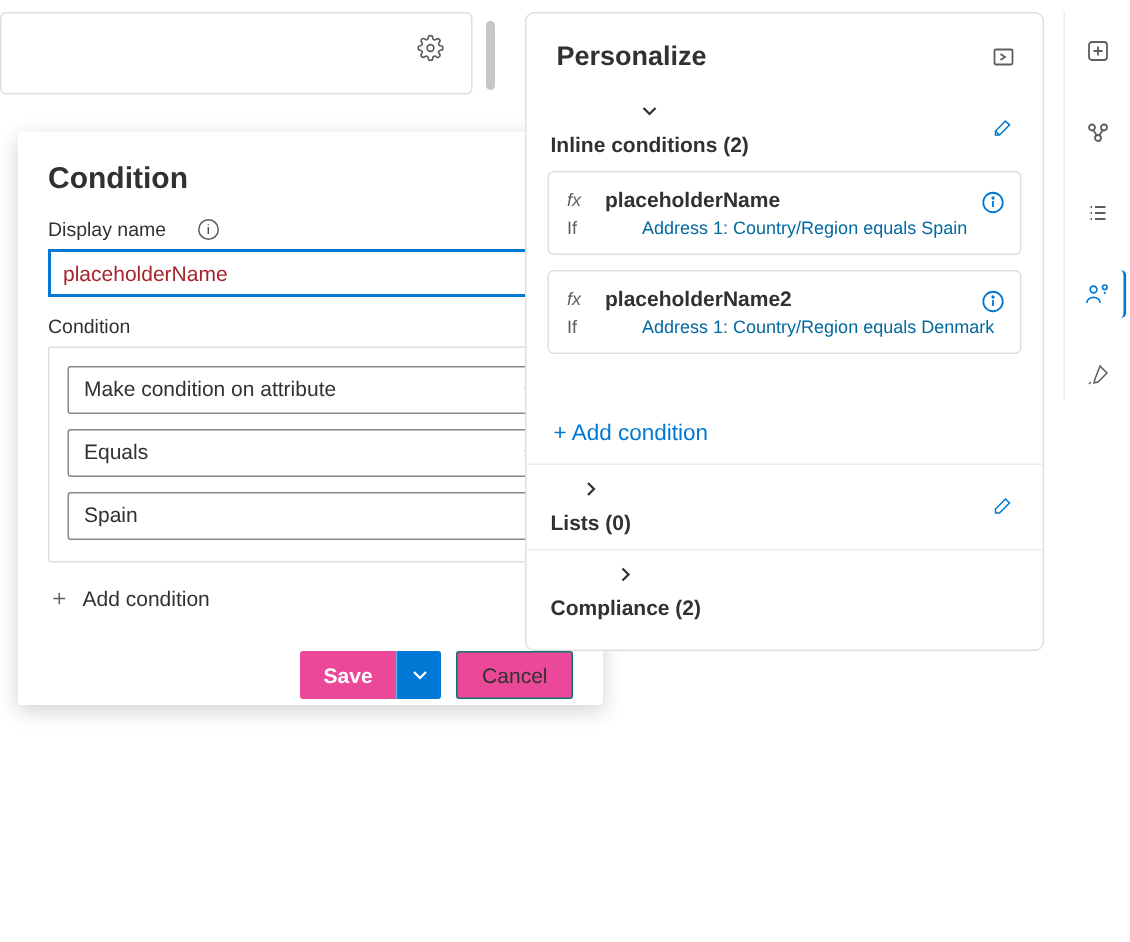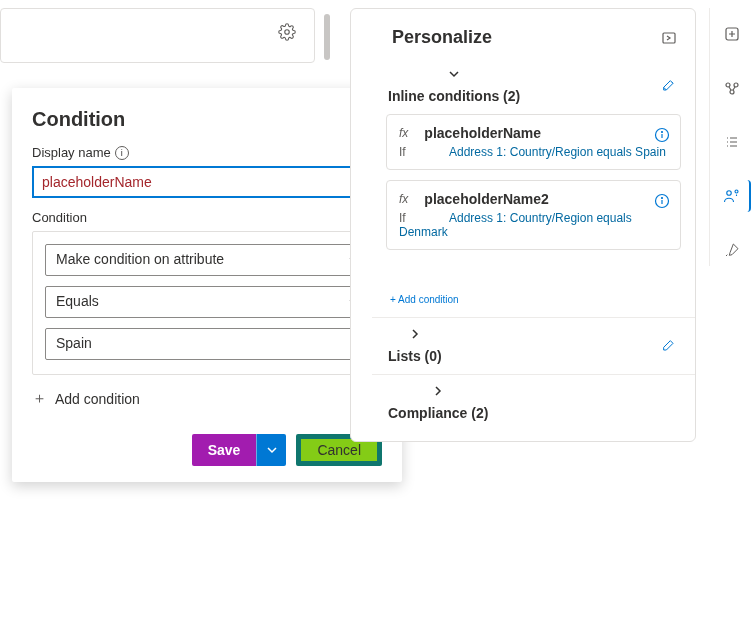--- a/index.html
+++ b/index.html
@@ -51,21 +51,21 @@
 
   
   .dialog {
     position: absolute;
     top: 88px;
     left: 12px;
     width: 390px;
     background: #ffffff;
     box-shadow: 0 4px 14px rgba(0,0,0,0.18);
     border-radius: 2px;
-    padding: 20px 20px 16px 20px;
+    padding: 20px 20px 4px 20px;
   }
   .dialog-header {
     display: flex;
     justify-content: space-between;
     align-items: center;
     margin-bottom: 14px;
   }
   .dialog-title {
     font-size: 20px;
     font-weight: 600;
@@ -76,21 +76,21 @@
     cursor: pointer;
   }
 
   .field-label {
     font-size: 13px;
     color: #323130;
     margin-top: 8px;
     margin-bottom: 6px;
     display: flex;
     align-items: center;
-    gap: 4px;
+    gap: 21px;
   }
   .info-circle {
     display: inline-flex;
     width: 14px;
     height: 14px;
     border: 1px solid #605e5c;
     border-radius: 50%;
     font-size: 9px;
     line-height: 12px;
     justify-content: center;
@@ -197,29 +197,29 @@
     margin-top: 26px;
   }
   .btn {
     height: 32px;
     padding: 0 16px;
     font-size: 14px;
     border-radius: 2px;
     cursor: pointer;
   }
   .btn-cancel {
-    background: #84cc16;
-    border: 5px solid #0f766e;
+    background: #ec4899;
+    border: 1px solid #0f766e;
     color: #323130;
   }
   .btn-save-group {
     display: flex;
   }
   .btn-save {
-    background: #a21caf;
+    background: #ec4899;
     color: #fff;
     border: none;
     font-weight: 600;
     border-radius: 2px 0 0 2px;
   }
   .btn-save-split {
     background: #0078d4;
     color: #fff;
     border: none;
     border-left: 1px solid rgba(255,255,255,0.4);
@@ -233,21 +233,20 @@
   
   .right-panel {
     position: absolute;
     top: 8px;
     left: 350px;
     width: 346px;
     border: 1px solid #e1dfdd;
     border-radius: 6px;
     background: #fff;
     padding-bottom: 10px;
-    padding-left: 21px;
   }
   .rp-header {
     display: flex;
     justify-content: space-between;
     align-items: center;
     padding: 18px 18px 10px 20px;
   }
   .rp-title {
     font-size: 18px;
     font-weight: 600;
@@ -319,21 +318,21 @@
   .cond-card .info-i {
     position: absolute;
     right: 10px;
     top: 12px;
     color: #0078d4;
   }
 
   .add-cond-link {
     padding: 4px 18px 12px 18px;
     color: #0078d4;
-    font-size: 10px;
+    font-size: 15px;
     cursor: pointer;
     margin-top: 40px;
   }
 
   
   .right-rail {
     position: absolute;
     top: 8px;
     right: 0;
     width: 44px;

